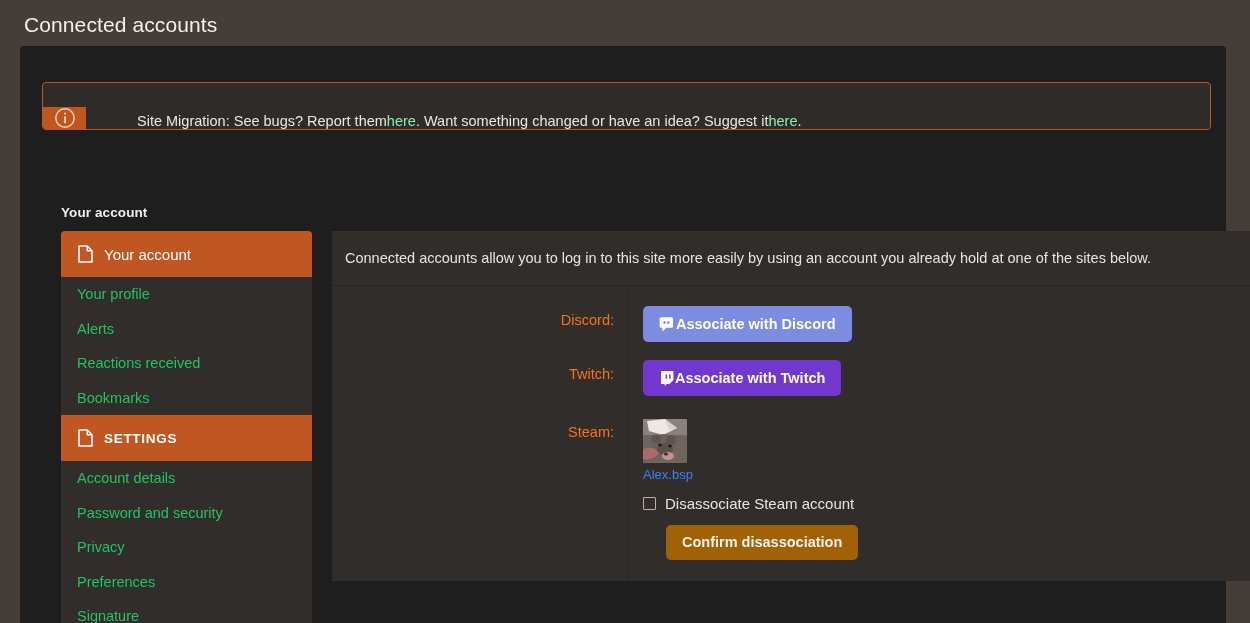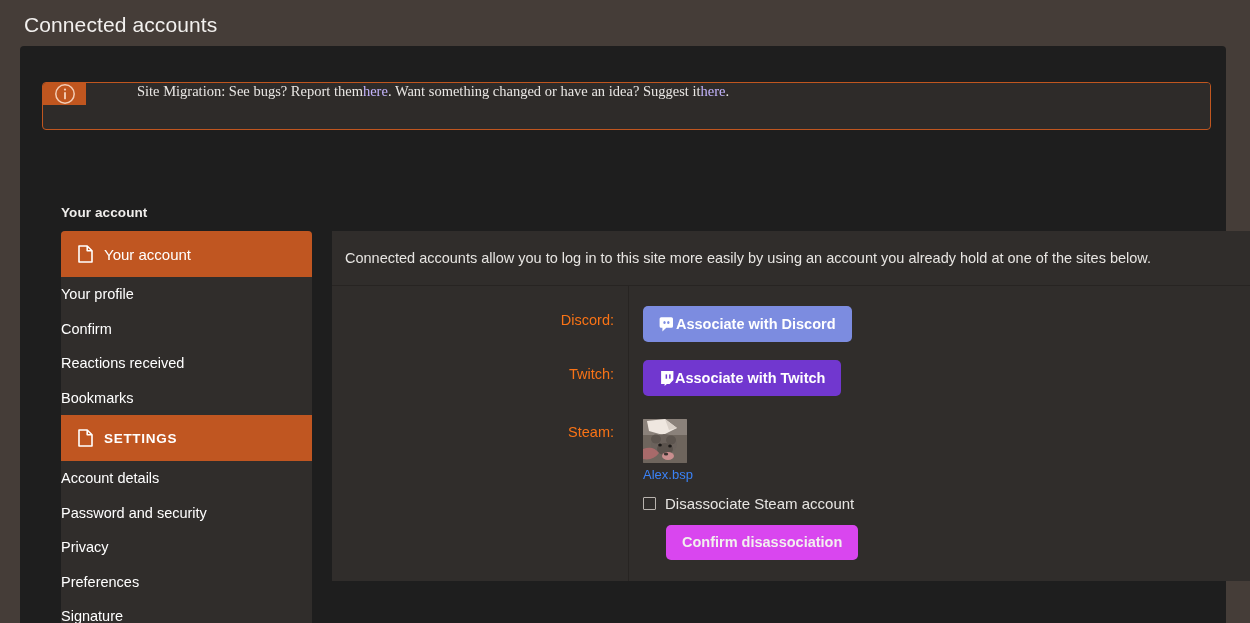--- a/index.html
+++ b/index.html
@@ -43,47 +43,46 @@
   }
 
   
   .notice {
     position: absolute;
     left: 22px;
     top: 36px;
     width: 1169px;
     height: 48px;
     display: flex;
-    align-items: flex-start;
+    align-items: flex-end;
     border: 1px solid #c0561f;
     border-radius: 4px;
     overflow: hidden;
     background: #2e2b29;
-    font-family: Liberation Serif, serif;
   }
   .notice-icon-box {
     width: 43px;
     flex: 0 0 43px;
     background: #c0561f;
     display: flex;
     align-items: center;
     justify-content: center;
   }
   .notice-icon-box svg { display: block; }
   .notice-body {
     flex: 1 1 auto;
     display: flex;
     align-items: center;
     padding-left: 51px;
     font-size: 14.5px;
     color: #e9e7e4;
     background: #2e2b29;
   }
   .notice-body a {
-    color: #c4b5fd;
+    color: #86efac;
     text-decoration: none;
   }
 
   
   .sidebar-heading {
     position: absolute;
     left: 41px;
     top: 159px;
     font-size: 13.5px;
     font-weight: bold;
@@ -118,22 +117,23 @@
     font-size: 13.5px;
     font-weight: bold;
     letter-spacing: 0.7px;
   }
   .nav-header svg { display: block; flex: 0 0 auto; }
 
   .nav-item {
     display: block;
     height: 34.5px;
     line-height: 34.5px;
-    font-size: 14.5px;
-    color: #ffffff;
+    padding-left: 16px;
+    font-size: 14.5px;
+    color: #22c55e;
     background: #302d2b;
     text-decoration: none;
     white-space: nowrap;
   }
 
   
   .content {
     position: absolute;
     left: 312px;
     top: 185px;
@@ -252,21 +252,21 @@
 
   .confirm-btn {
     display: inline-block;
     margin-top: 13px;
     margin-left: 23px;
     height: 35px;
     line-height: 35px;
     padding: 0 16px;
     border: none;
     border-radius: 5px;
-    background: #d946ef;
+    background: #a16207;
     color: #f2f0ee;
     font-family: "Liberation Sans", sans-serif;
     font-size: 14.5px;
     font-weight: bold;
     cursor: pointer;
     white-space: nowrap;
   }
 </style>
 </head>
 <body>
@@ -300,21 +300,21 @@
       <span>
         <svg width="15" height="18" viewBox="0 0 15 18" aria-hidden="true">
           <path d="M1 1 h8.2 L14 5.8 V17 H1 Z" fill="none" stroke="#ffffff" stroke-width="1.6" stroke-linejoin="round"></path>
           <path d="M9.2 1 V5.8 H14" fill="none" stroke="#ffffff" stroke-width="1.6" stroke-linejoin="round"></path>
         </svg>
       </span>
       <span class="nav-label">Your account</span>
     </div>
 
     <a class="nav-item" href="#">Your profile</a>
-    <a class="nav-item" href="#">Confirm</a>
+    <a class="nav-item" href="#">Alerts</a>
     <a class="nav-item" href="#">Reactions received</a>
     <a class="nav-item" href="#">Bookmarks</a>
 
     <div class="nav-header settings">
       <span>
         <svg width="15" height="18" viewBox="0 0 15 18" aria-hidden="true">
           <path d="M1 1 h8.2 L14 5.8 V17 H1 Z" fill="none" stroke="#ffffff" stroke-width="1.6" stroke-linejoin="round"></path>
           <path d="M9.2 1 V5.8 H14" fill="none" stroke="#ffffff" stroke-width="1.6" stroke-linejoin="round"></path>
         </svg>
       </span>

